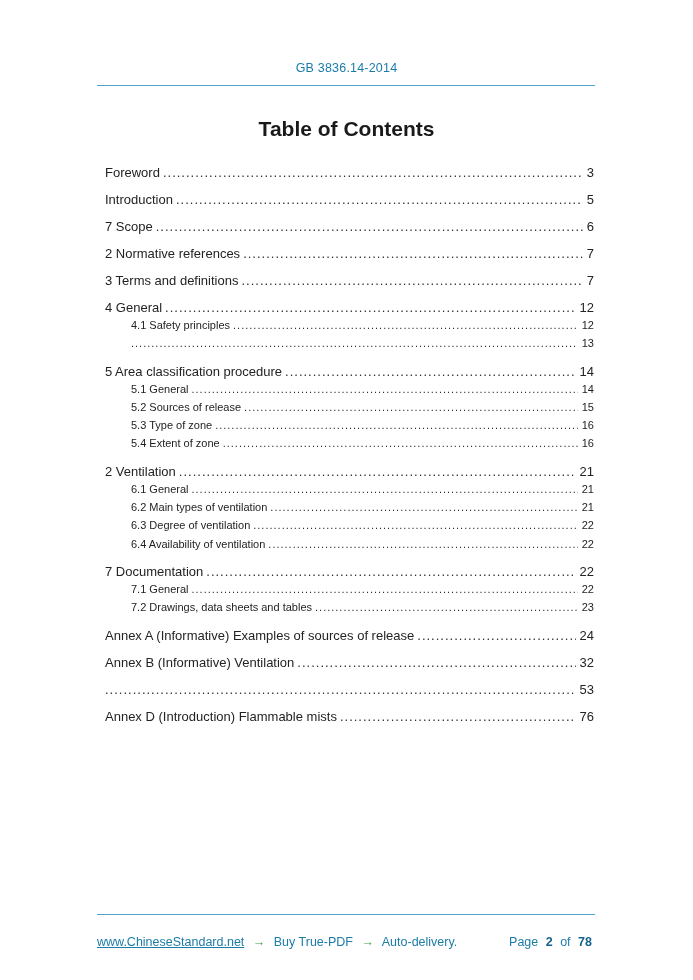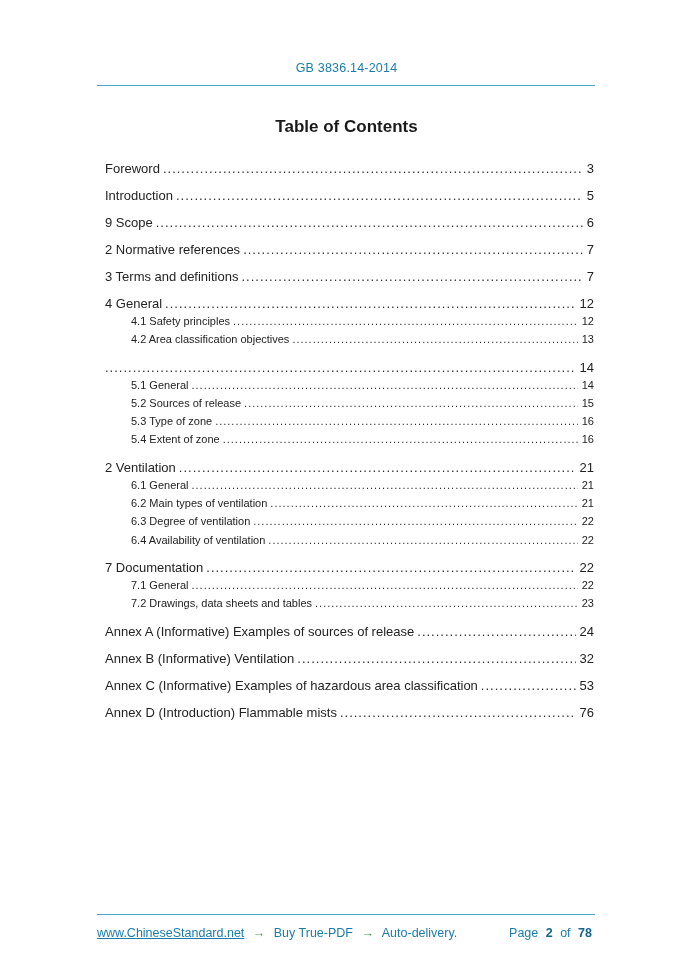--- a/index.html
+++ b/index.html
@@ -25,21 +25,21 @@
   }
   .header-rule {
     margin: 10px 98px 0 97px;
     border: none;
     border-top: 1px solid #4fa3c6;
     height: 0;
   }
   .doc-title {
     margin-top: 31px;
     text-align: center;
-    font-size: 17px;
+    font-size: 21px;
     font-weight: bold;
     color: #1a1a1a;
   }
   .toc {
     margin: 23px 99px 0 105px;
     color: #232323;
   }
   .toc-row {
     display: flex;
     align-items: baseline;
@@ -71,21 +71,21 @@
     white-space: nowrap;
     padding-left: 4px;
     text-align: right;
   }
   .doc-footer {
     position: absolute;
     top: 898px;
     left: 97px;
     right: 98px;
     border-top: 1px solid #4fa3c6;
-    padding-top: 11px;
+    padding-top: 20px;
     display: flex;
     justify-content: space-between;
     align-items: baseline;
     font-size: 12.5px;
     color: #1c7ca8;
   }
   .footer-left { white-space: nowrap; }
   .footer-link {
     color: #1c7ca8;
     text-decoration: underline;
@@ -121,21 +121,21 @@
         <span class="toc-label">Foreword</span>
         <span class="toc-dots">....................................................................................................................................................................................................................................................................</span>
         <span class="toc-page">3</span>
       </div>
       <div class="toc-row l0">
         <span class="toc-label">Introduction</span>
         <span class="toc-dots">....................................................................................................................................................................................................................................................................</span>
         <span class="toc-page">5</span>
       </div>
       <div class="toc-row l0">
-        <span class="toc-label">9 Scope</span>
+        <span class="toc-label">7 Scope</span>
         <span class="toc-dots">....................................................................................................................................................................................................................................................................</span>
         <span class="toc-page">6</span>
       </div>
       <div class="toc-row l0">
         <span class="toc-label">2 Normative references</span>
         <span class="toc-dots">....................................................................................................................................................................................................................................................................</span>
         <span class="toc-page">7</span>
       </div>
       <div class="toc-row l0">
         <span class="toc-label">3 Terms and definitions</span>
@@ -146,25 +146,25 @@
         <span class="toc-label">4 General</span>
         <span class="toc-dots">....................................................................................................................................................................................................................................................................</span>
         <span class="toc-page">12</span>
       </div>
       <div class="toc-row l1">
         <span class="toc-label">4.1 Safety principles</span>
         <span class="toc-dots">....................................................................................................................................................................................................................................................................</span>
         <span class="toc-page">12</span>
       </div>
       <div class="toc-row l1">
-        <span class="toc-label">4.2 Area classification objectives</span>
         <span class="toc-dots">....................................................................................................................................................................................................................................................................</span>
         <span class="toc-page">13</span>
       </div>
       <div class="toc-row l0">
+        <span class="toc-label">5 Area classification procedure</span>
         <span class="toc-dots">....................................................................................................................................................................................................................................................................</span>
         <span class="toc-page">14</span>
       </div>
       <div class="toc-row l1">
         <span class="toc-label">5.1 General</span>
         <span class="toc-dots">....................................................................................................................................................................................................................................................................</span>
         <span class="toc-page">14</span>
       </div>
       <div class="toc-row l1">
         <span class="toc-label">5.2 Sources of release</span>
@@ -225,21 +225,20 @@
         <span class="toc-label">Annex A (Informative) Examples of sources of release</span>
         <span class="toc-dots">....................................................................................................................................................................................................................................................................</span>
         <span class="toc-page">24</span>
       </div>
       <div class="toc-row l0">
         <span class="toc-label">Annex B (Informative) Ventilation</span>
         <span class="toc-dots">....................................................................................................................................................................................................................................................................</span>
         <span class="toc-page">32</span>
       </div>
       <div class="toc-row l0">
-        <span class="toc-label">Annex C (Informative) Examples of hazardous area classification</span>
         <span class="toc-dots">....................................................................................................................................................................................................................................................................</span>
         <span class="toc-page">53</span>
       </div>
       <div class="toc-row l0">
         <span class="toc-label">Annex D (Introduction) Flammable mists</span>
         <span class="toc-dots">....................................................................................................................................................................................................................................................................</span>
         <span class="toc-page">76</span>
       </div>
     </div>
 

